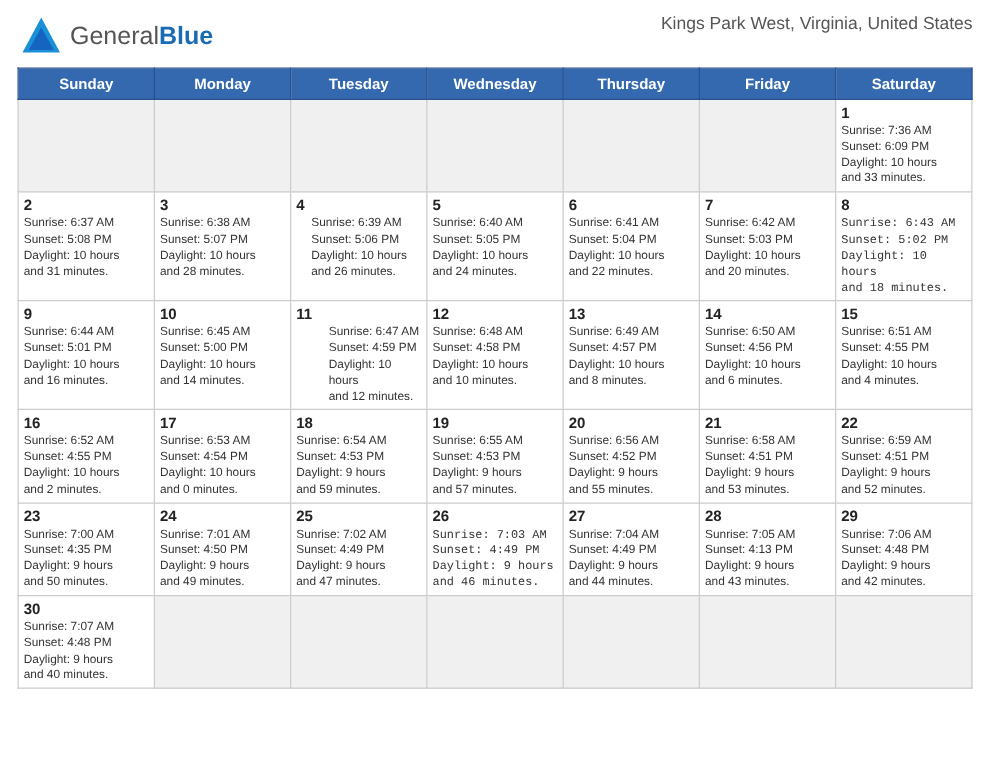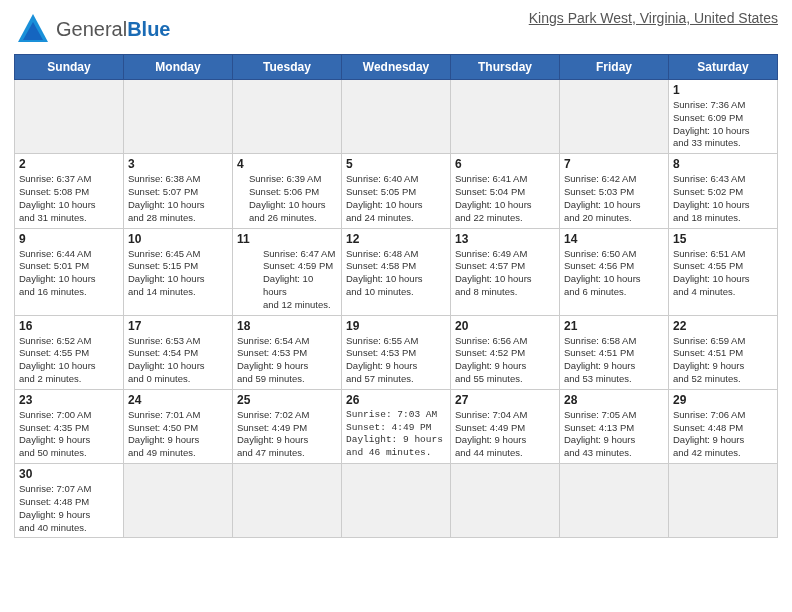--- a/index.html
+++ b/index.html
@@ -36,21 +36,20 @@
     }
     .month-title {
       font-size: 32px;
       font-weight: bold;
       color: #222;
       line-height: 1.1;
     }
     .location-title {
       font-size: 14px;
       color: #555;
-      text-decoration: underline;
     }
     
     .calendar-table {
       width: 100%;
       border-collapse: collapse;
       table-layout: fixed;
     }
     .calendar-table th {
       background: #3469b0;
       color: #ffffff;
@@ -180,38 +179,38 @@
           </td>
           <td>
             <span class="day-number">7</span>
             <div class="day-info" style="white-space: pre-line;">Sunrise: 6:42 AM
 Sunset: 5:03 PM
 Daylight: 10 hours
 and 20 minutes.</div>
           </td>
           <td>
             <span class="day-number">8</span>
-            <div class="day-info" style="white-space: pre-line;">Sunrise: 6:43 AM
+            <div class="day-info" style="white-space: pre-line; font-family: Liberation Mono, monospace;">Sunrise: 6:43 AM
 Sunset: 5:02 PM
 Daylight: 10 hours
 and 18 minutes.</div>
           </td>
         </tr>
         <tr>
           <td>
             <span class="day-number">9</span>
             <div class="day-info" style="white-space: pre-line;">Sunrise: 6:44 AM
 Sunset: 5:01 PM
 Daylight: 10 hours
 and 16 minutes.</div>
           </td>
           <td>
             <span class="day-number">10</span>
             <div class="day-info" style="white-space: pre-line;">Sunrise: 6:45 AM
-Sunset: 5:15 PM
+Sunset: 5:00 PM
 Daylight: 10 hours
 and 14 minutes.</div>
           </td>
           <td>
             <span class="day-number">11</span>
             <div class="day-info" style="white-space: pre-line; margin-left: 26px;">Sunrise: 6:47 AM
 Sunset: 4:59 PM
 Daylight: 10 hours
 and 12 minutes.</div>
           </td>

